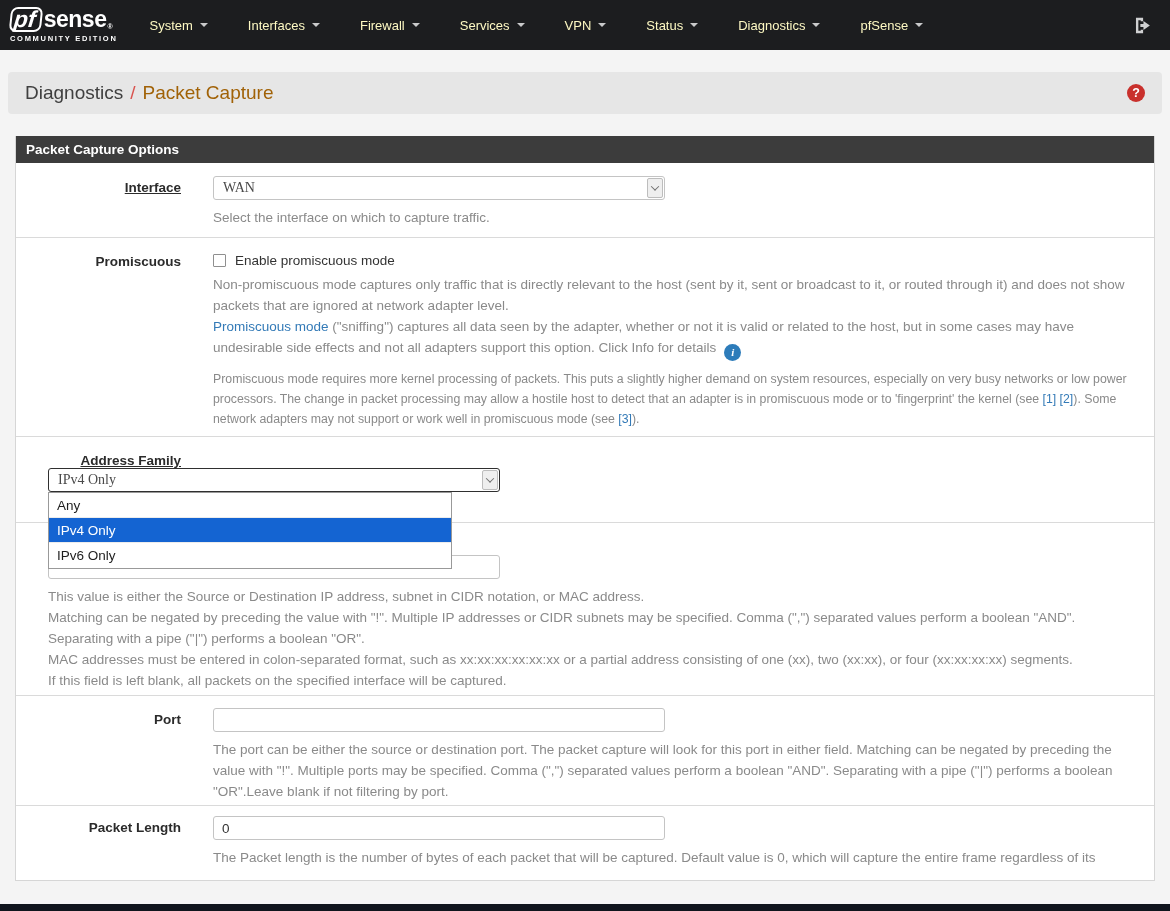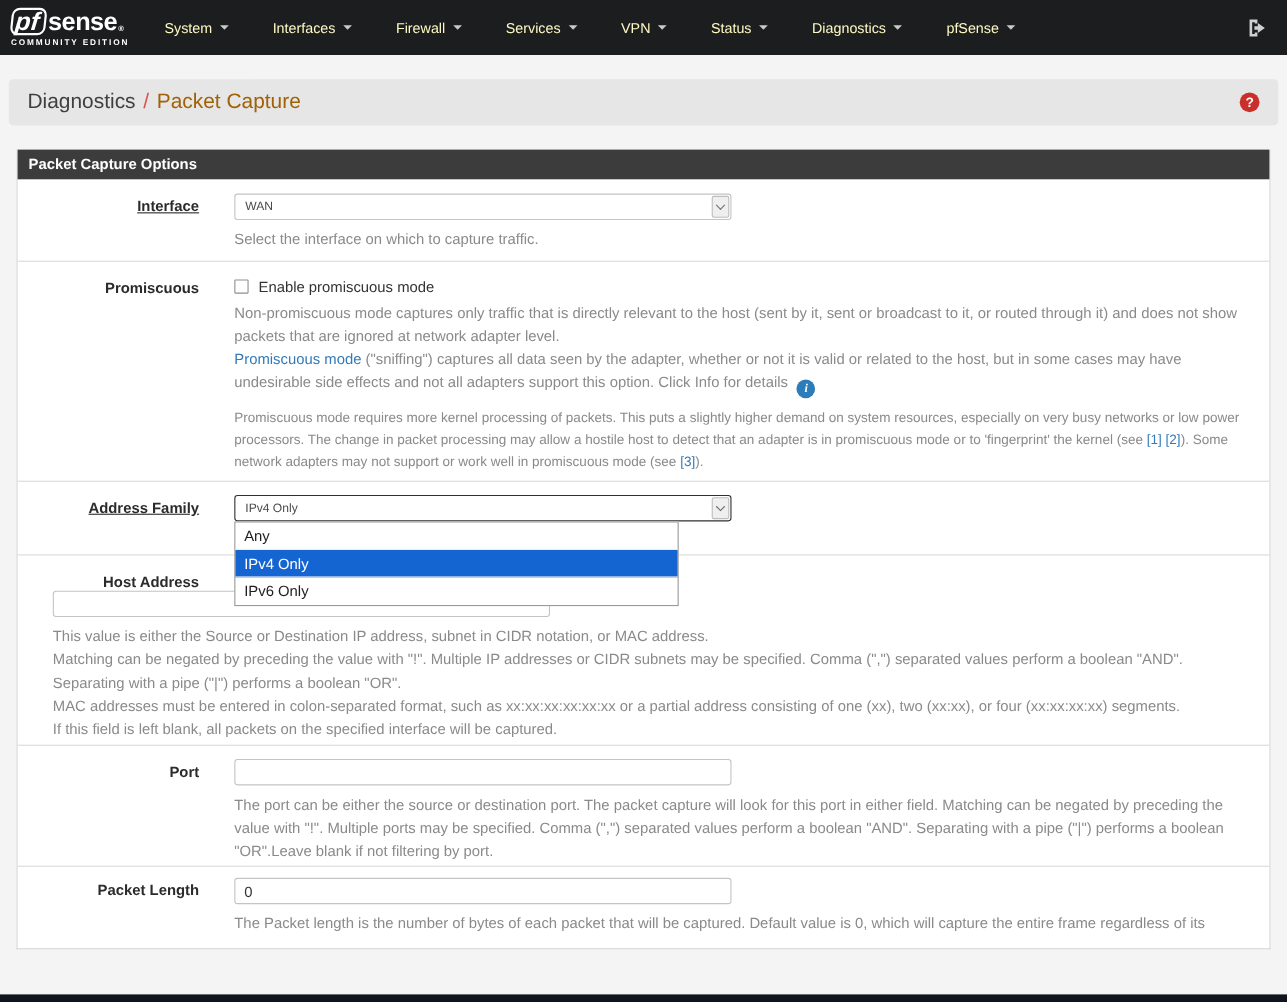--- a/index.html
+++ b/index.html
@@ -38,31 +38,31 @@
   .panel-header { background:#3c3c3c; color:#fff; font-weight:bold; font-size:13.5px; padding:6px 10px; }
 
   .frow { display:flex; border-bottom:1px solid #dadada; }
   .row-label { width:165px; min-width:165px; text-align:right; font-weight:bold; font-size:13.5px;
                color:#2b2b2b; padding-top:4px; }
   .row-label.has-help { text-decoration:underline; }
   .row-content { flex:1; margin-left:32px; padding-right:15px; position:relative; }
 
   .row-interface { padding:13px 0 9px; }
   .row-promisc   { padding:12px 0 7px; }
-  .row-af        { padding:12px 0 30px; }
+  .row-af        { padding:12px 0 30px;flex-direction:column; }
   .row-proto     { padding:14px 0 1px; }
   .row-host      { padding:13px 0 4px;flex-direction:column; }
   .row-port      { padding:12px 0 3px; }
   .row-plen      { padding:10px 0 12px; border-bottom:none; }
 
   
   .pfselect { width:452px; height:24px; border:1px solid #c4c4c4; border-radius:3px; background:#fff;
               display:flex; align-items:center; position:relative; cursor:pointer; }
   .pfselect.focused { border-color:#2f2f2f; }
-  .pfselect .val { font-size:11px; color:#4a4a4a; padding-left:9px; flex:1; line-height:22px; }
+  .pfselect .val { font-size:14px; color:#4a4a4a; padding-left:9px; flex:1; line-height:22px;font-family:Liberation Serif, serif; }
   .sel-btn { width:16px; height:20px; margin:1px 1px 1px 0; border:1px solid #bdbdbd; background:#efefef;
              display:flex; align-items:center; justify-content:center; border-radius:2px; }
   .chev { width:6px; height:6px; border-right:1.5px solid #707070; border-bottom:1.5px solid #707070;
           transform:rotate(45deg) translate(-1px,-1px); }
   .dropdown { position:absolute; top:24px; left:0; width:404px; background:#fff;
               border:1px solid #999; z-index:30; }
   .option { height:25px; line-height:25px; padding-left:8px; font-size:13.5px; color:#1e1e1e;
             border-bottom:1px solid #ececec; cursor:default; }
   .option:last-child { border-bottom:none; }
   .option.selected { background:#1464d2; color:#fff; }

